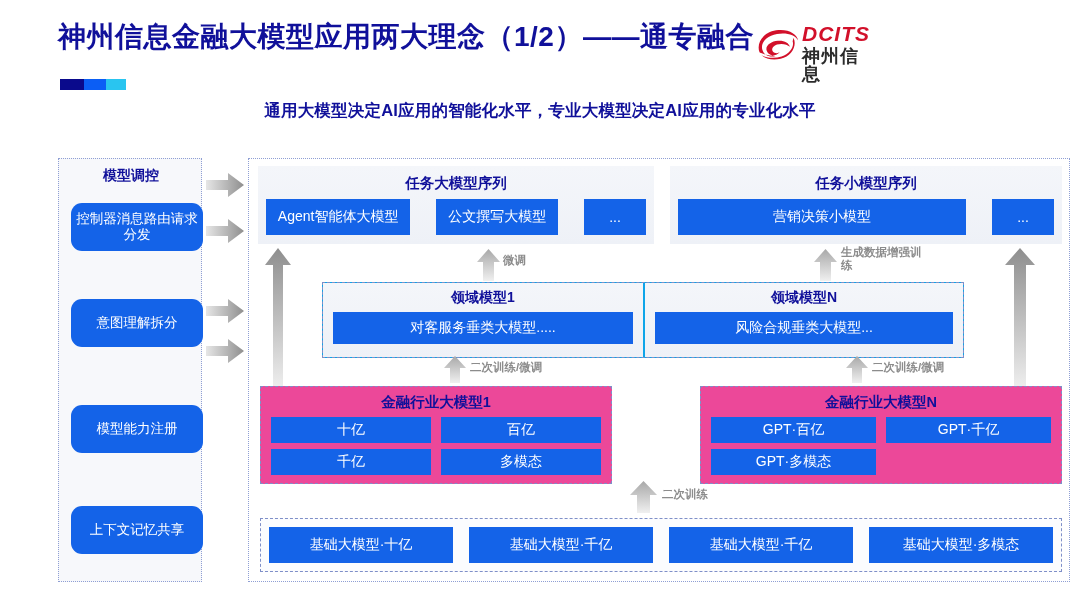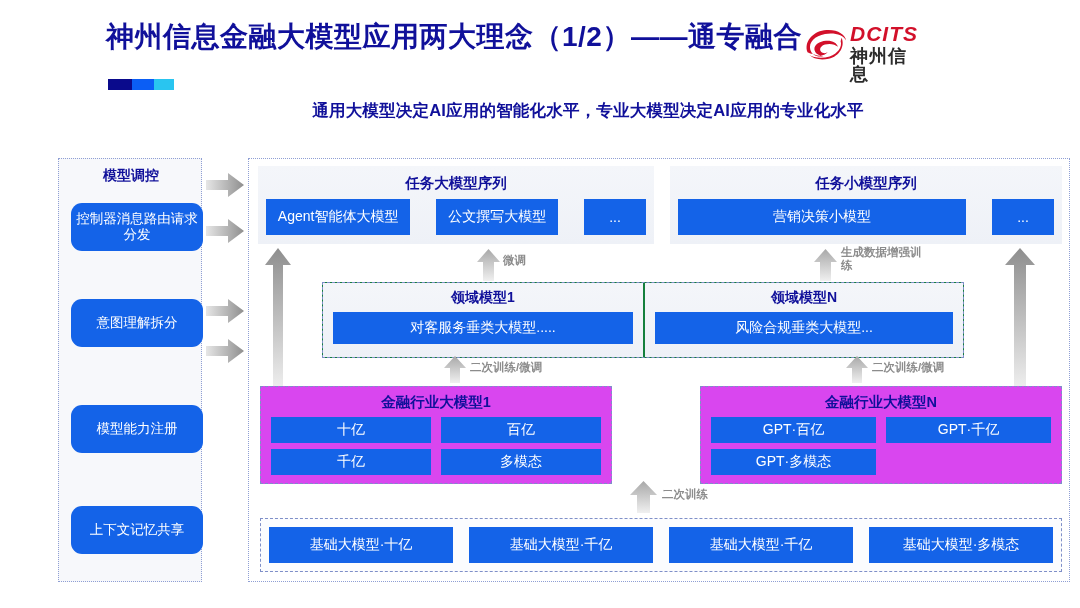--- a/index.html
+++ b/index.html
@@ -15,21 +15,20 @@
     font-family: "Liberation Sans", "DejaVu Sans", sans-serif;
     color: #1a1a6e;
   }
 
   
   #header {
     position: absolute;
     left: 0; top: 0;
     width: 884px;
     height: 140px;
-    margin-left: 48px;
   }
   #page-title {
     position: absolute;
     left: 58px;
     top: 18px;
     font-size: 28px;
     font-weight: bold;
     letter-spacing: 0.5px;
     color: #10109a;
     white-space: nowrap;
@@ -184,21 +183,21 @@
   }
   .chip.flex1 { flex: 1 1 auto; }
   .chip.narrow { width: 62px; flex: 0 0 62px; }
 
   
   #domain-frame {
     position: absolute;
     left: 322px; top: 282px;
     width: 642px; height: 76px;
     border: 1.4px dashed #7f8fc8;
-    background: #15803d;
+    background: #0ea5e9;
     box-sizing: border-box;
   }
   .domain-cell {
     position: absolute;
     top: 0;
     height: 100%;
     background: linear-gradient(180deg,#f4f6fa 0%, #eef1f7 100%);
     box-sizing: border-box;
   }
   #domain-1 { left: 0px;   width: 320px; }
@@ -216,21 +215,21 @@
     left: 10px; right: 10px; top: 29px;
     height: 32px;
   }
 
   
   .industry-frame {
     position: absolute;
     top: 386px;
     height: 98px;
     border: 1.4px dashed #7f8fc8;
-    background: #d946ef;
+    background: #ec4899;
     box-sizing: border-box;
   }
   #industry-1 { left: 260px; width: 352px; }
   #industry-n { left: 700px; width: 362px; }
   .industry-frame .panel-title {
     position: absolute;
     left: 0; top: 6px; width: 100%;
     text-align: center;
     font-size: 14.5px;
     font-weight: bold;

